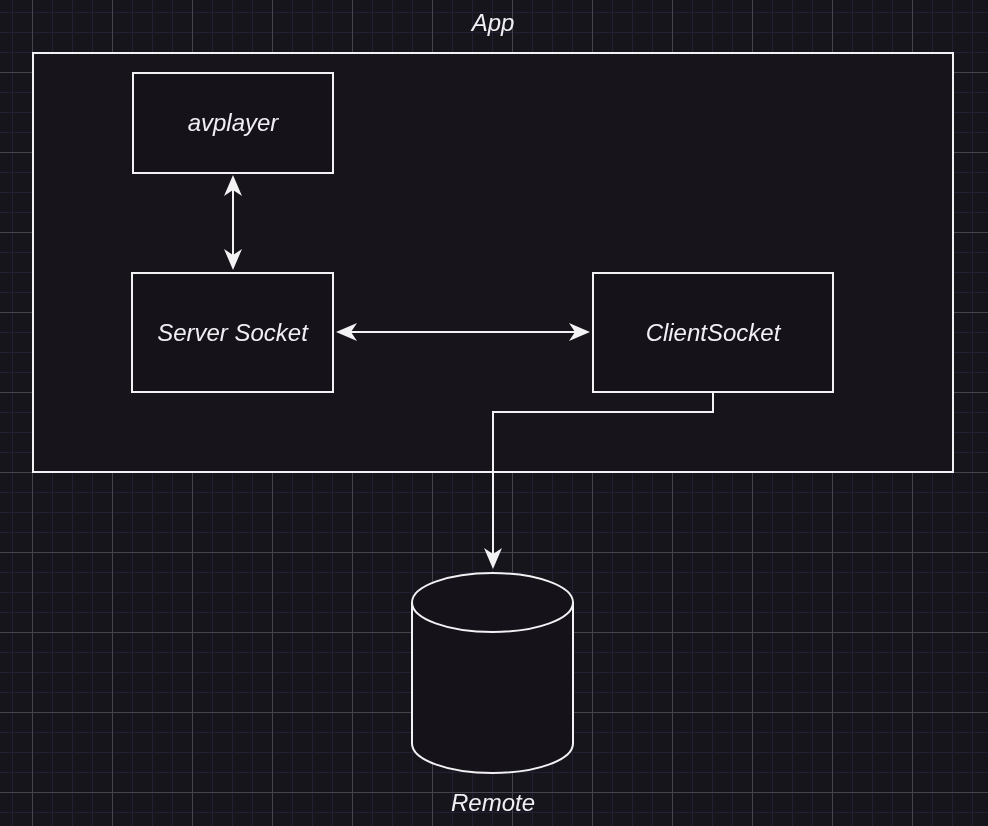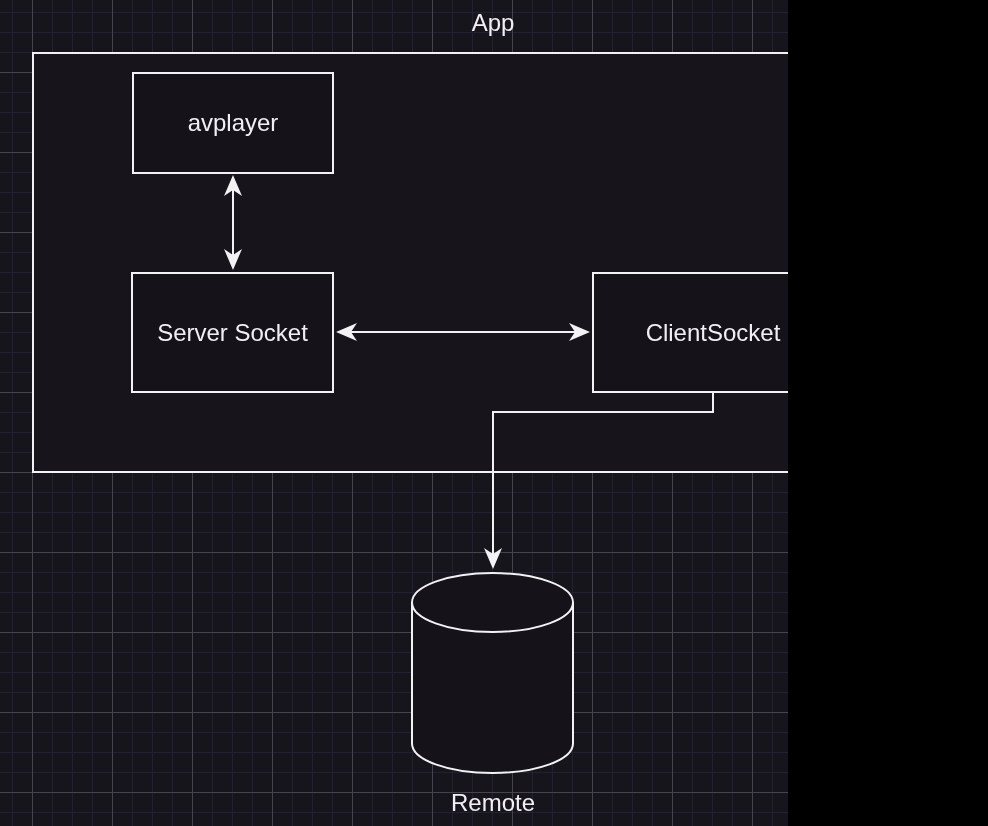--- a/index.html
+++ b/index.html
@@ -7,30 +7,31 @@
     --c-grid-minor:#232033;
     --c-grid-major:#46434f;
     --c-shape-stroke:#f2f1f3;
     --c-shape-fill:#15121a;
     --c-container-fill:#17141b;
     --c-label:#f1eff3;
   }
   html,body{margin:0;padding:0;background:#000;}
   .canvas{
     position:relative;
-    width:788px;height:826px;
+    width:988px;height:826px;
     overflow:hidden;
     background-color:var(--c-background);
     background-image:
       linear-gradient(var(--c-grid-major) 1px, transparent 1px),
       linear-gradient(90deg, var(--c-grid-major) 1px, transparent 1px),
       linear-gradient(var(--c-grid-minor) 1px, transparent 1px),
       linear-gradient(90deg, var(--c-grid-minor) 1px, transparent 1px);
     background-size:80px 80px,80px 80px,20px 20px,20px 20px;
     background-position:0 72px,32px 0,0 12px,12px 0;
+    font-style:italic;
   }
   svg{position:absolute;left:0;top:0;}
   .container-rect{
     fill:var(--c-container-fill);
     stroke:var(--c-shape-stroke);
     stroke-width:2;
   }
   .node-rect,.cyl-fill{
     fill:var(--c-shape-fill);
     stroke:var(--c-shape-stroke);

